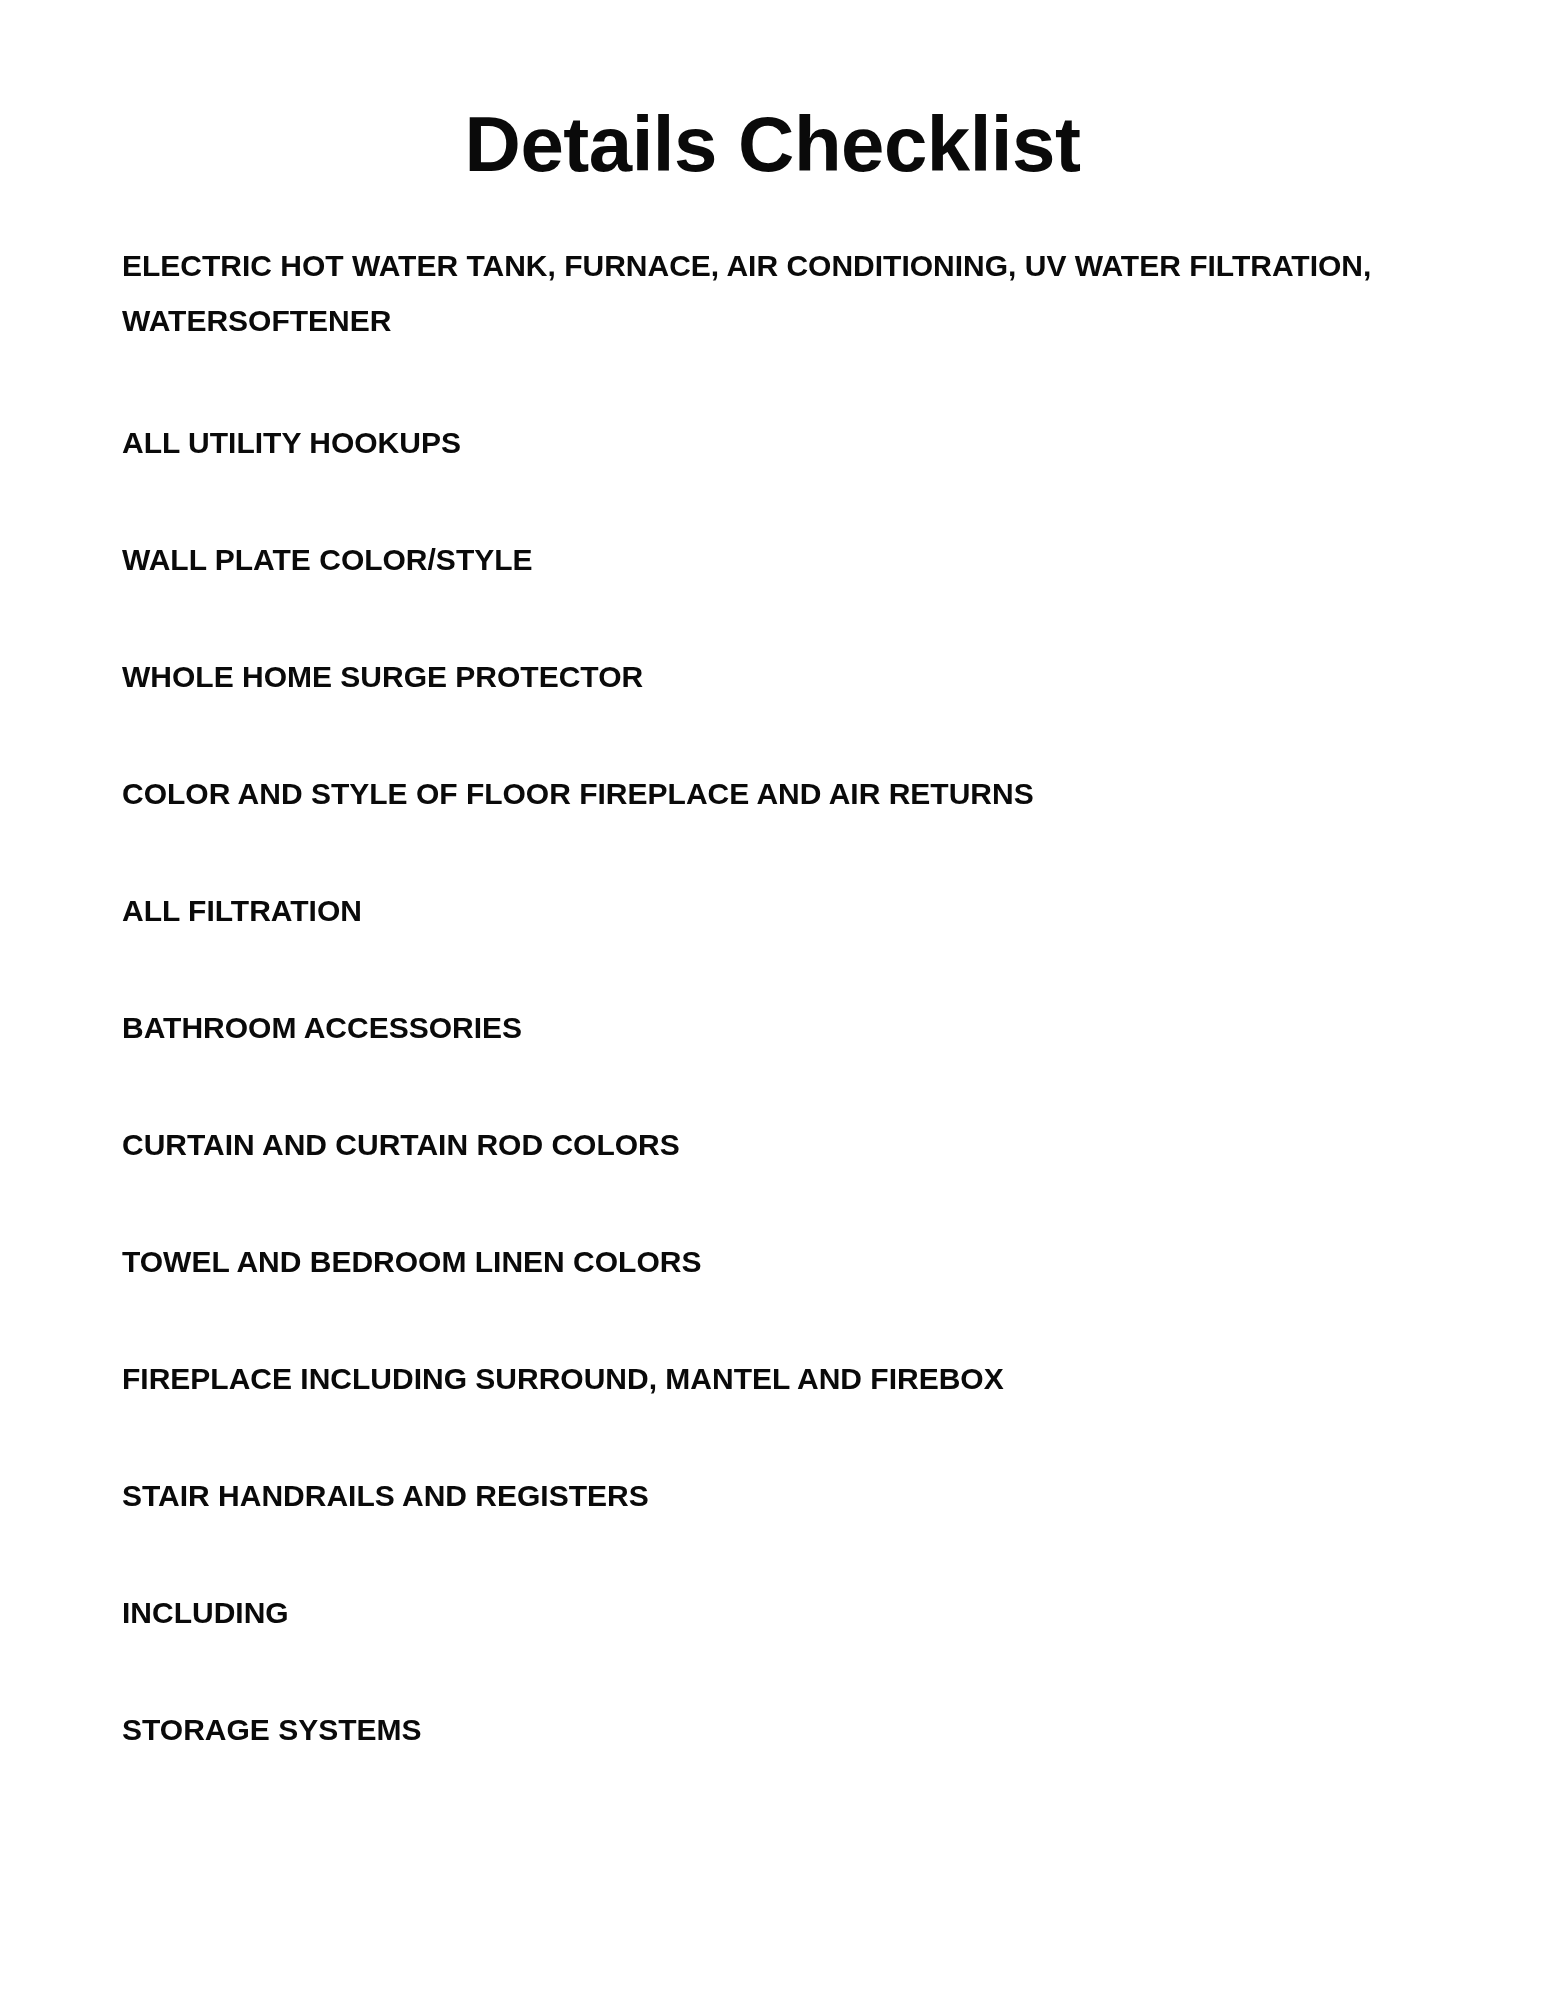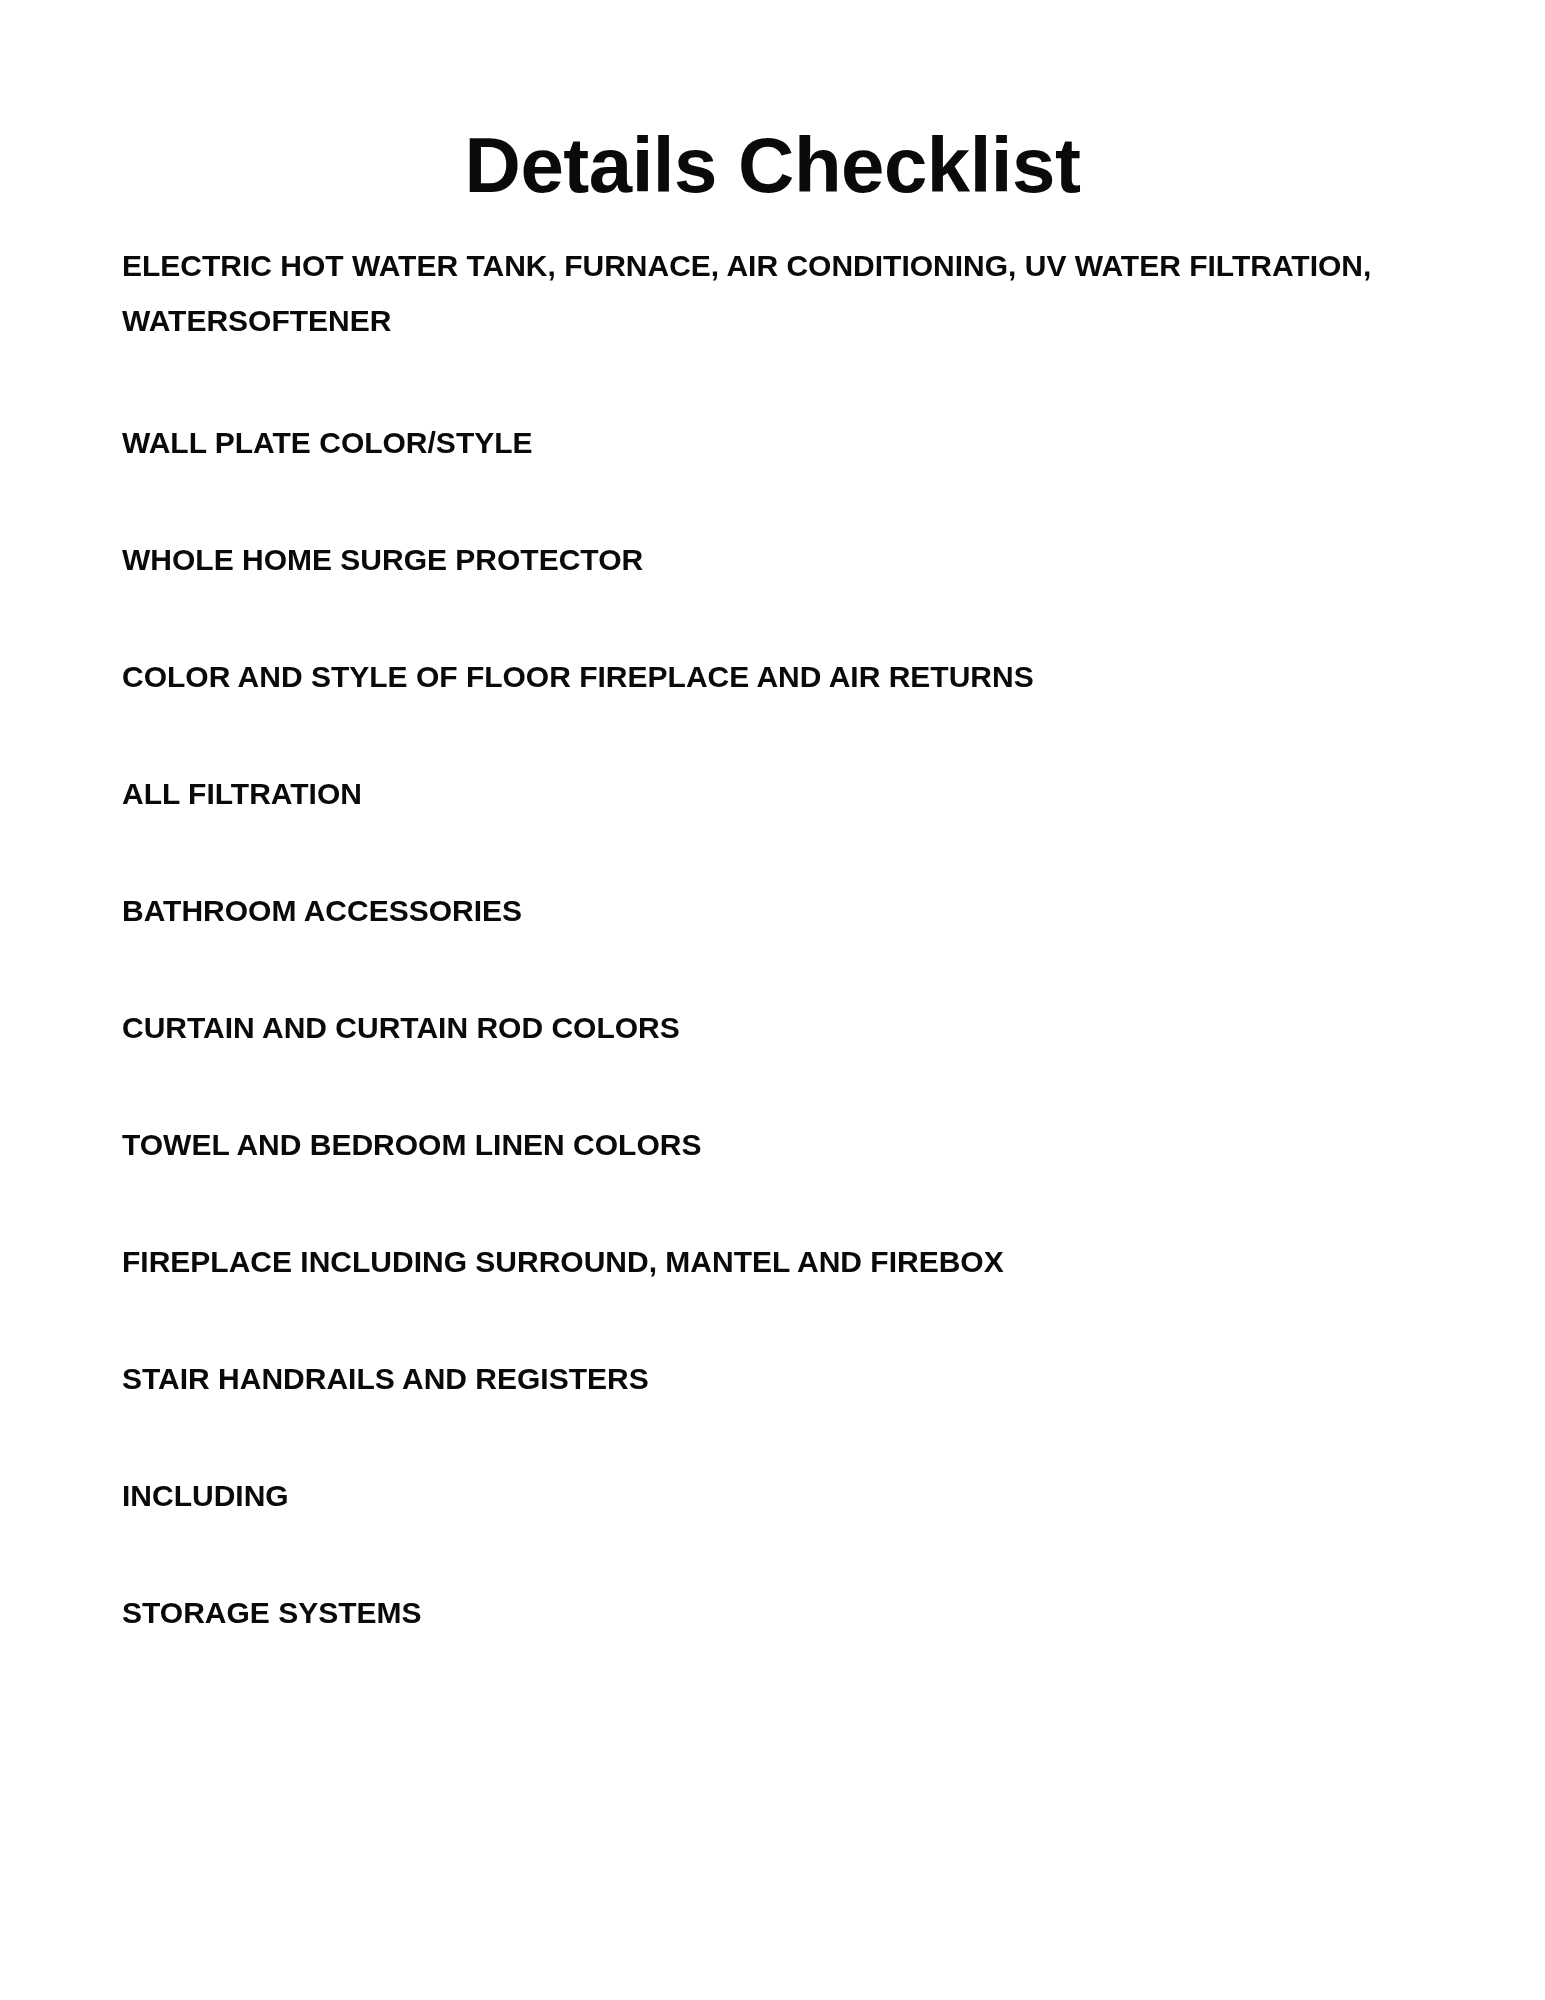--- a/index.html
+++ b/index.html
@@ -10,21 +10,21 @@
   .page {
     position: relative;
     width: 1545px;
     height: 2000px;
     background: var(--page-bg, #ffffff);
     font-family: "Liberation Sans", "DejaVu Sans", sans-serif;
     overflow: hidden;
   }
   .title {
     position: absolute;
-    top: 126px;
+    top: 105px;
     left: 0;
     width: 100%;
     margin: 0;
     text-align: center;
     font-size: 78px;
     line-height: 78px;
     font-weight: 700;
     letter-spacing: -0.5px;
     color: var(--text-color, #0a0a0a);
   }
@@ -46,20 +46,21 @@
     margin-bottom: 67px;
   }
 </style>
 </head>
 <body>
 
 <div class="page">
   <h1 class="title">Details Checklist</h1>
   <div class="list">
       <div class="item">ELECTRIC HOT WATER TANK, FURNACE, AIR CONDITIONING, UV WATER FILTRATION, WATERSOFTENER</div>
+      <div class="item">ALL UTILITY HOOKUPS</div>
       <div class="item">WALL PLATE COLOR/STYLE</div>
       <div class="item">WHOLE HOME SURGE PROTECTOR</div>
       <div class="item">COLOR AND STYLE OF FLOOR FIREPLACE AND AIR RETURNS</div>
       <div class="item">ALL FILTRATION</div>
       <div class="item">BATHROOM ACCESSORIES</div>
       <div class="item">CURTAIN AND CURTAIN ROD COLORS</div>
       <div class="item">TOWEL AND BEDROOM LINEN COLORS</div>
       <div class="item">FIREPLACE INCLUDING SURROUND, MANTEL AND FIREBOX</div>
       <div class="item">STAIR HANDRAILS AND REGISTERS</div>
       <div class="item">INCLUDING</div>

